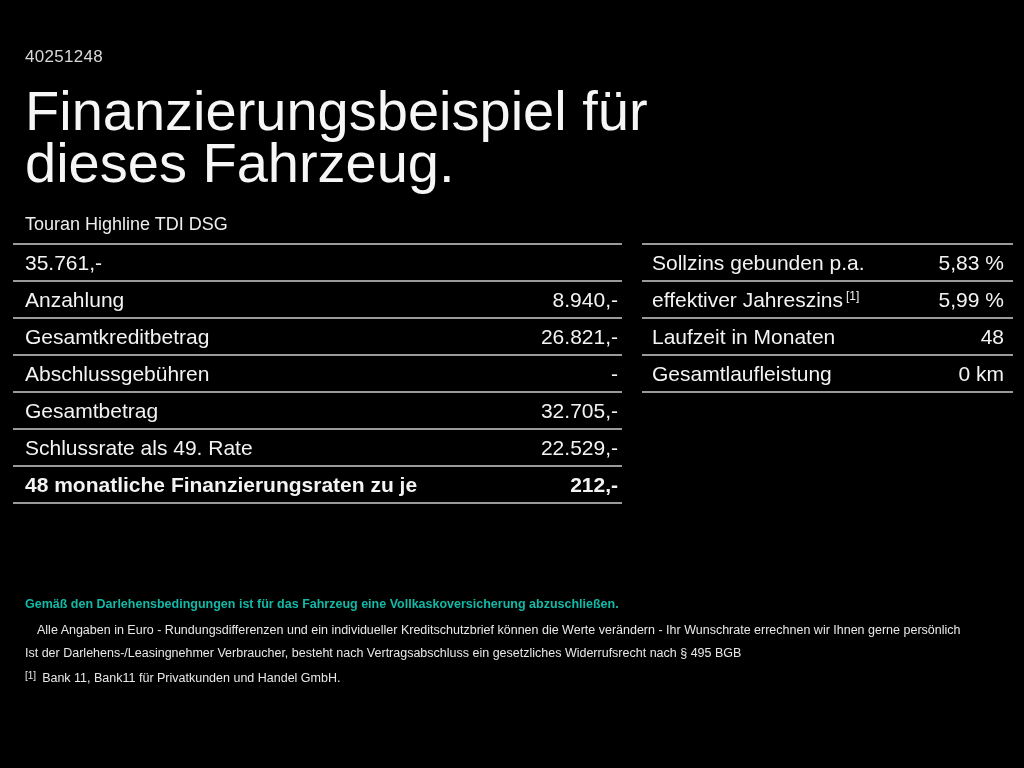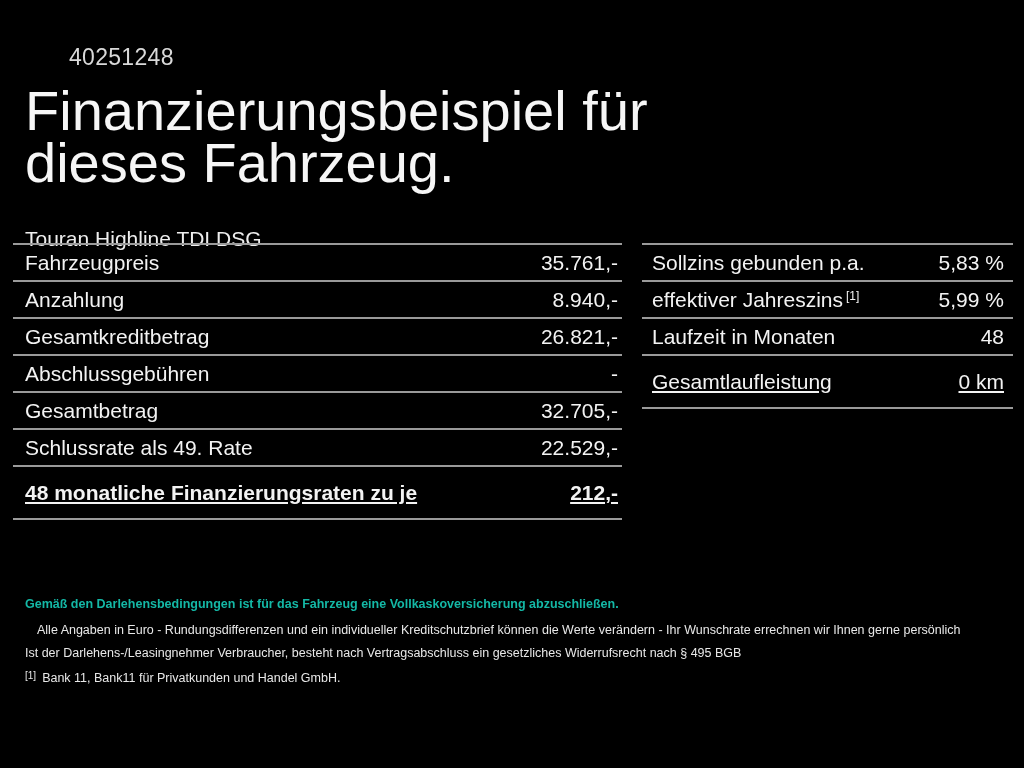--- a/index.html
+++ b/index.html
@@ -14,40 +14,39 @@
   body{
     background:var(--bg);
     font-family:"Liberation Sans","DejaVu Sans",sans-serif;
     color:var(--text);
     position:relative;
   }
   .canvas{position:absolute;inset:0;background:var(--bg);}
 
   .doc-id{
     position:absolute;left:25px;top:47px;
-    font-size:23px;line-height:20px;color:var(--dim);
+    font-size:17px;line-height:20px;color:var(--dim);
     letter-spacing:0.3px;
-    margin-left:44px;
   }
   .title{
     position:absolute;left:25px;top:85px;width:720px;
     font-size:56px;line-height:52px;font-weight:400;color:#f6f6f6;
   }
   .subtitle{
     position:absolute;left:25px;top:212px;
-    font-size:21px;line-height:24px;color:#eeeeee;margin-top:15px;
+    font-size:18px;line-height:24px;color:#eeeeee;
   }
 
   .table{position:absolute;}
   .table .row{
     display:flex;justify-content:space-between;align-items:center;
     height:37px;border-top:2px solid var(--sep);
     font-size:21px;color:var(--text);
   }
-  .table .row:last-child{border-bottom:2px solid var(--sep);height:55px;text-decoration:underline;}
+  .table .row:last-child{border-bottom:2px solid var(--sep);height:39px;}
   .table .row .label{white-space:nowrap;}
   .table .row .value{white-space:nowrap;text-align:center;}
   .table .row.bold{font-weight:700;}
   .table .row .label .sup{
     font-size:12px;position:relative;top:-7px;margin-left:3px;
   }
 
   .table.finance{left:13px;top:243px;width:609px;}
   .table.finance .row{padding-left:12px;padding-right:4px;}
 
@@ -73,21 +72,20 @@
 
   <div class="doc-id">40251248</div>
 
   <h1 class="title">Finanzierungsbeispiel für dieses Fahrzeug.</h1>
 
   <div class="subtitle">Touran Highline TDI DSG</div>
 
   <div class="table finance">
 
   <div class="row">
-        <span class="label">Fahrzeugpreis</span>
         <span class="value">35.761,-</span>
       </div>
       <div class="row">
         <span class="label">Anzahlung</span>
         <span class="value">8.940,-</span>
       </div>
       <div class="row">
         <span class="label">Gesamtkreditbetrag</span>
         <span class="value">26.821,-</span>
       </div>

